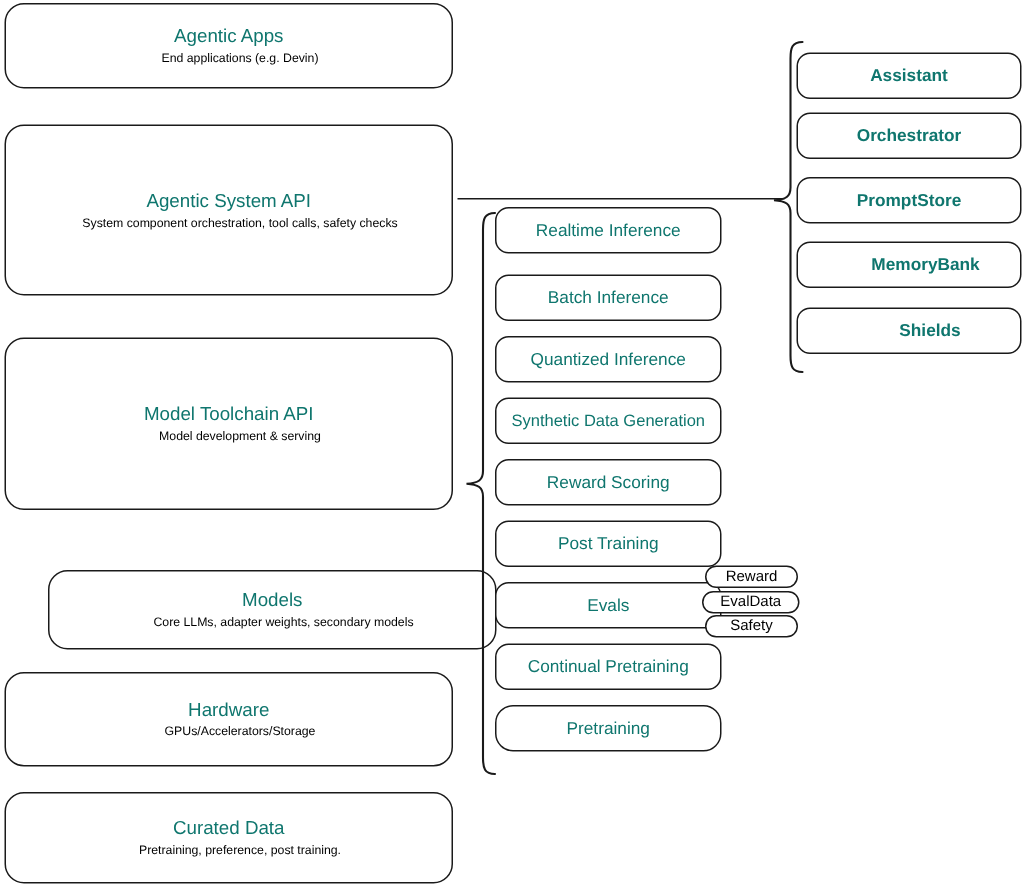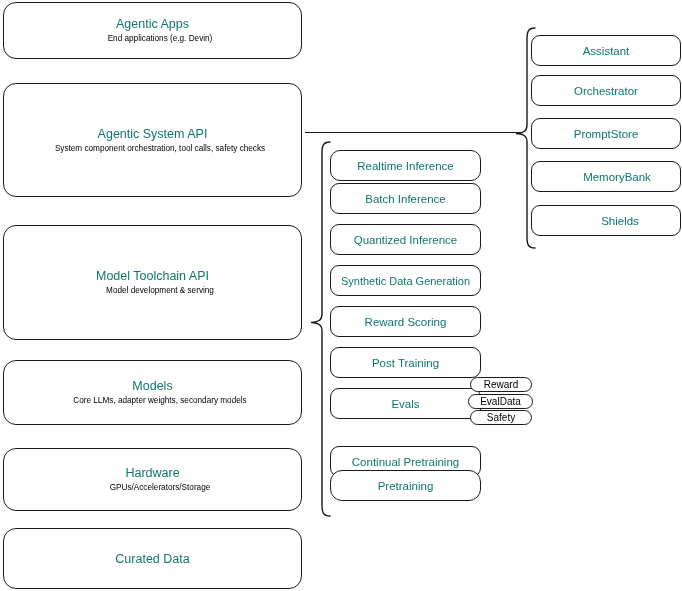--- a/index.html
+++ b/index.html
@@ -63,20 +63,21 @@
   }
   .cap-box .title { font-size: 11.5px; }
 
   
   .api-box {
     left: 531px;
     width: 150px;
     height: 31px;
     border-radius: 9px;
     border: 1.3px solid #1a1a1a;
+    font-weight: bold;
   }
   .api-box .title { font-size: 11.5px; }
 
   
   .pill {
     position: absolute;
     box-sizing: border-box;
     border: 1.3px solid #1a1a1a;
     border-radius: 11px;
     background: #ffffff;
@@ -114,68 +115,69 @@
   <div class="box layer-box" style="top:225px; height:115px;">
     <div class="title">Model Toolchain API</div>
     <div class="sub">Model development &amp; serving</div>
   </div>
 
   <div class="box layer-box" style="top:83px; height:114px;">
     <div class="title">Agentic System API</div>
     <div class="sub">System component orchestration, tool calls, safety checks</div>
   </div>
 
-  <div class="box layer-box" style="top:360px; height:65px;">
+  <div class="box layer-box" style="top:380px; height:53px;margin-left:29px;">
     <div class="title">Models</div>
     <div class="sub">Core LLMs, adapter weights, secondary models</div>
   </div>
 
   <div class="box layer-box" style="top:448px; height:63px;">
     <div class="title">Hardware</div>
     <div class="sub">GPUs/Accelerators/Storage</div>
   </div>
 
   <div class="box layer-box" style="top:528px; height:61px;">
     <div class="title">Curated Data</div>
+    <div class="sub">Pretraining, preference, post training.</div>
   </div>
 
   <div class="connector-line" style="left:305px; top:131.5px; width:218px; height:1.3px;"></div>
 
   <svg class="brace" style="left:308px; top:138px;" width="26" height="382" viewBox="0 0 26 382" fill="none">
     <path d="M22 4 C 15 4, 14 8, 14 15 L 14 176 C 14 182, 11 184, 3 184.5
              C 11 185, 14 187, 14 193 L 14 367 C 14 374, 15 378, 22 378" stroke="#1a1a1a" stroke-width="1.4" fill="none" stroke-linecap="round"></path>
   </svg>
 
   <svg class="brace" style="left:513px; top:24px;" width="26" height="228" viewBox="0 0 26 228" fill="none">
     <path d="M22 4 C 15 4, 14 8, 14 15 L 14 101 C 14 107, 11 109, 3 109.5
              C 11 110, 14 112, 14 118 L 14 213 C 14 220, 15 224, 22 224" stroke="#1a1a1a" stroke-width="1.4" fill="none" stroke-linecap="round"></path>
   </svg>
 
-  <div class="box cap-box" style="top:150px;border-radius:10px;">
+  <div class="box cap-box" style="top:138px;">
     <div class="title">Realtime Inference</div>
   </div>
   <div class="box cap-box" style="top:183px;">
     <div class="title">Batch Inference</div>
   </div>
   <div class="box cap-box" style="top:224px;">
     <div class="title">Quantized Inference</div>
   </div>
   <div class="box cap-box" style="top:265px;">
     <div class="title" style="font-size:11px;">Synthetic Data Generation</div>
   </div>
   <div class="box cap-box" style="top:306px;">
     <div class="title">Reward Scoring</div>
   </div>
   <div class="box cap-box" style="top:347px;">
     <div class="title">Post Training</div>
   </div>
   <div class="box cap-box" style="top:388px;">
     <div class="title">Evals</div>
   </div>
-  <div class="box cap-box" style="top:446px;justify-content:center;">
+  <div class="box cap-box" style="top:429px;justify-content:center;">
     <div class="title">Continual Pretraining</div>
   </div>
   <div class="box cap-box" style="top:470px;border-radius:12px;">
     <div class="title">Pretraining</div>
   </div>
 
   <div class="pill" style="left:470px; top:377px; width:62px;">
     <span>Reward</span>
   </div>
   <div class="pill" style="left:468px; top:394px; width:65px;">

